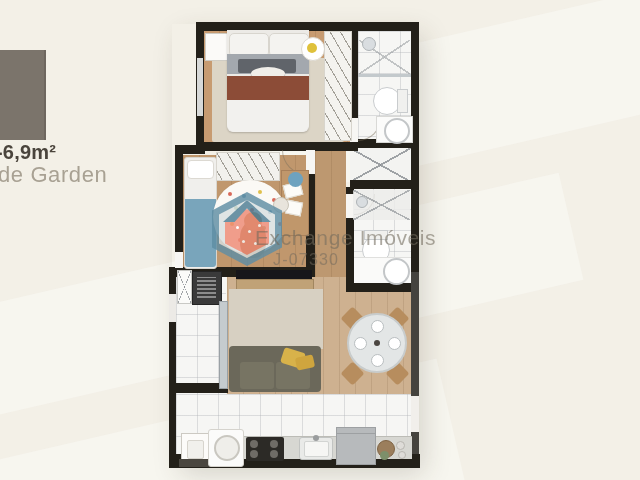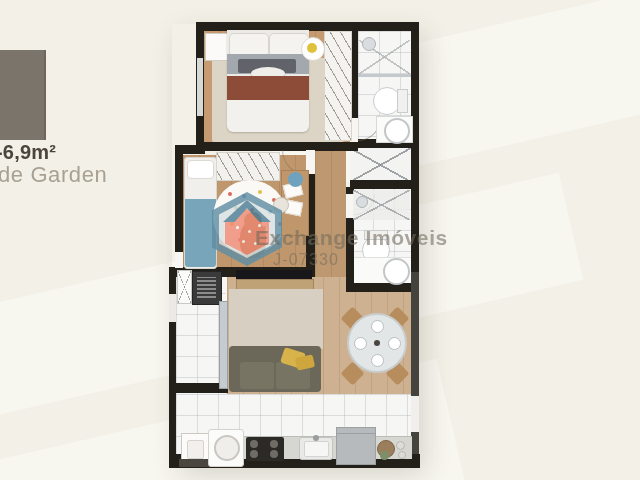--- a/index.html
+++ b/index.html
@@ -15,21 +15,21 @@
                          linear-gradient(90deg,rgba(175,178,182,.38) 1px,transparent 1px);
         background-size:21px 21px;}
   .wood{background-image:repeating-linear-gradient(90deg,rgba(92,62,32,.13) 0 1px,transparent 1px 16px);}
   .hangers{background-image:repeating-linear-gradient(60deg,transparent 0 4px,rgba(95,90,78,.55) 4px 5px,transparent 5px 9px);}
   .xcross{background-image:linear-gradient(to top right,transparent 48.5%,rgba(130,135,140,.75) 48.5% 51.5%,transparent 51.5%),
                            linear-gradient(to bottom right,transparent 48.5%,rgba(130,135,140,.75) 48.5% 51.5%,transparent 51.5%);}
   .arc{border:0 solid rgba(125,113,92,.5);}
   .hex{clip-path:polygon(50% 0,100% 25%,100% 75%,50% 100%,0 75%,0 25%);}
   .side-area{font-size:20px;font-weight:bold;color:#4a443c;letter-spacing:.2px;}
   .side-type{font-size:22px;color:#a8a193;letter-spacing:.6px;}
-  .wm-brand{font-size:21px;color:rgba(113,106,93,.58);letter-spacing:.6px;white-space:nowrap;font-weight:bold;}
+  .wm-brand{font-size:21px;color:rgba(113,106,93,.58);letter-spacing:.6px;white-space:nowrap;}
   .wm-code{font-size:16px;color:rgba(113,106,93,.55);letter-spacing:1.2px;}
 </style>
 </head>
 <body>
 
 <div class="stage">
 
   <div class="abs band" style="left:260px;top:0px;width:700px;height:120px;"></div>
   <div class="abs band" style="left:-120px;top:250px;width:700px;height:110px;"></div>
   <div class="abs band" style="left:-60px;top:415px;width:520px;height:150px;"></div>

